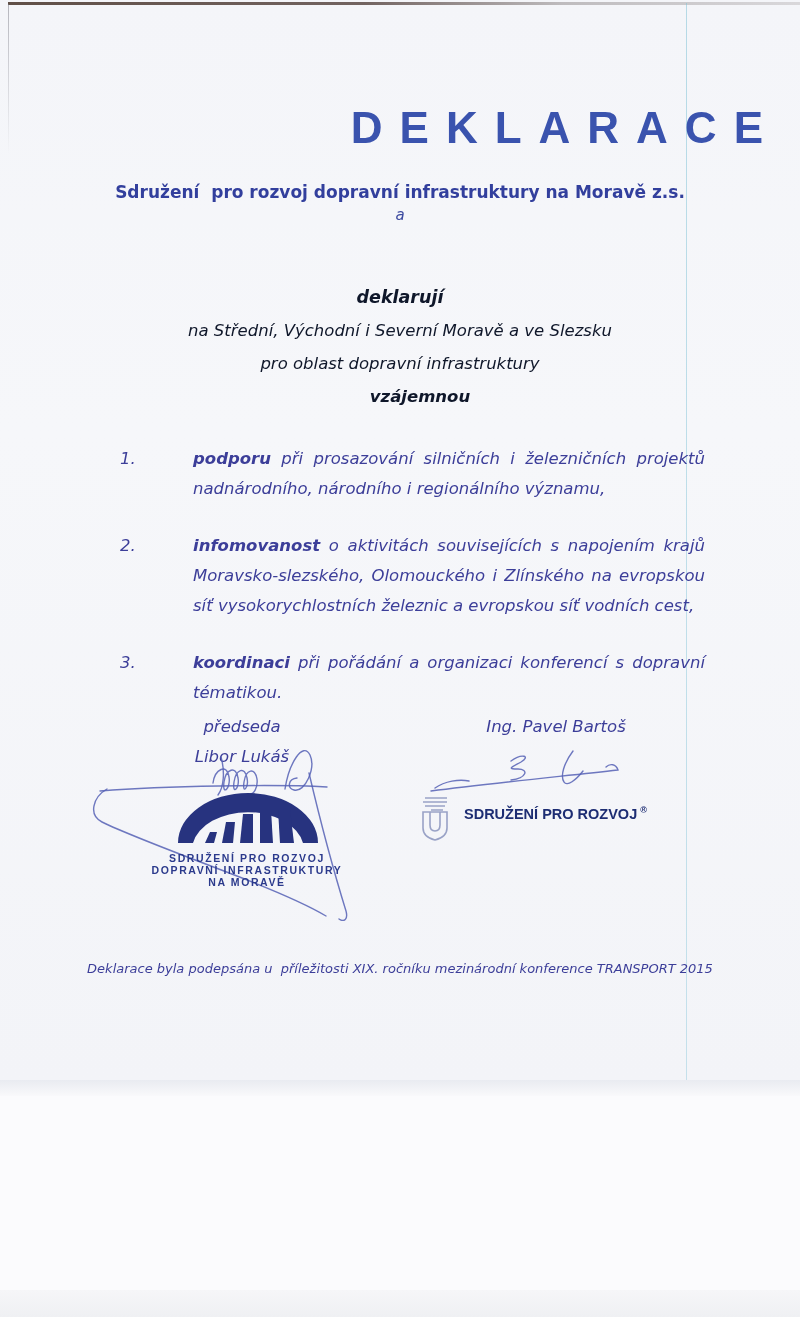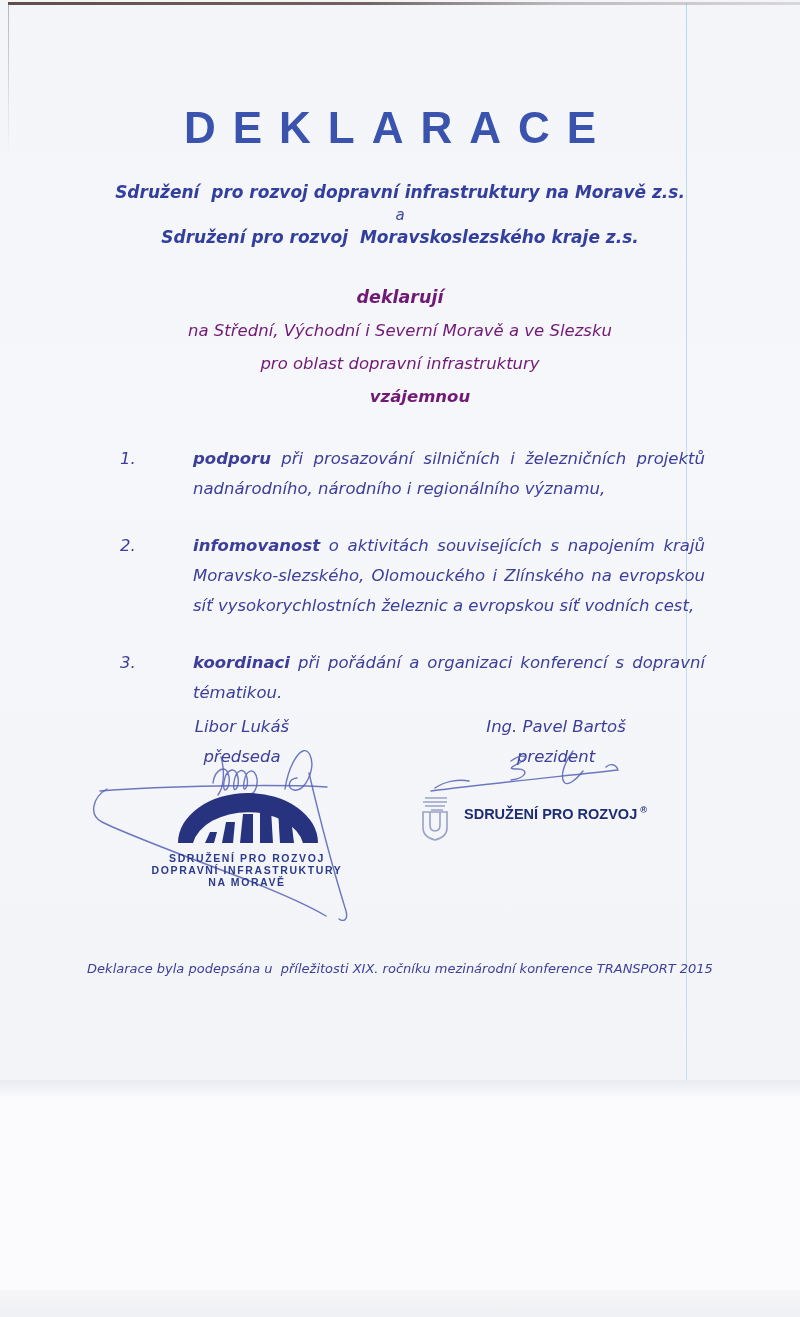--- a/index.html
+++ b/index.html
@@ -28,29 +28,29 @@
     position:absolute;left:0;top:1080px;width:800px;height:16px;
     background:linear-gradient(180deg,#e9ebf1,#f9f9fb);
   }
   .scan-bottom-band{
     position:absolute;left:0;top:1290px;width:800px;height:27px;
     background:linear-gradient(180deg,#f6f6f8,#eff0f3);
   }
 
   .doc-title{
     position:absolute;left:0;top:103px;width:780px;
-    text-align:center;font-family:"Liberation Sans",sans-serif;
+    text-align:right;font-family:"Liberation Sans",sans-serif;
     font-size:44px;font-weight:bold;letter-spacing:17px;text-indent:17px;
     color:#3a53ae;
   }
   .org-block{position:absolute;left:0;top:181px;width:800px;text-align:center;color:#323f9d;}
-  .org-line{font-size:17px;font-weight:bold;font-style:italic;line-height:23px;white-space:pre-wrap;}
+  .org-line{font-size:17px;font-weight:bold;line-height:23px;white-space:pre-wrap;}
   .org-conj{font-size:15px;font-style:italic;line-height:22px;color:#3c4aa0;}
 
-  .declare-block{position:absolute;left:0;top:287px;width:800px;text-align:center;color:#701a75;}
+  .declare-block{position:absolute;left:0;top:287px;width:800px;text-align:center;color:#0f172a;}
   .declare-verb{font-size:17.5px;font-weight:bold;font-style:italic;margin-bottom:14px;}
   .scope-line{font-size:16.5px;font-style:italic;margin-bottom:13px;line-height:20px;}
   .mutual{font-size:16.5px;font-weight:bold;font-style:italic;margin-left:40px;}
 
   .items{position:absolute;left:120px;top:444px;width:585px;color:#3c3e99;}
   .item{display:flex;margin-bottom:27px;font-size:16.5px;font-style:italic;line-height:30px;}
   .item-num{width:28px;flex:0 0 28px;}
   .item-text{flex:1;text-align:justify;margin-left:45px;}
   .item-text b{font-weight:bold;}
 
@@ -83,21 +83,20 @@
 <div class="left-edge"></div>
 <div class="crease-line"></div>
 <div class="page-bottom-transition"></div>
 <div class="scan-bottom-band"></div>
 
 <div class="doc-title">DEKLARACE</div>
 
 <div class="org-block">
   <div class="org-line">Sdružení  pro rozvoj dopravní infrastruktury na Moravě z.s.</div>
   <div class="org-conj">a</div>
-  <div class="org-line">Sdružení pro rozvoj  Moravskoslezského kraje z.s.</div>
 </div>
 
 <div class="declare-block">
   <div class="declare-verb">deklarují</div>
   <div class="scope-line">na Střední, Východní i Severní Moravě a ve Slezsku</div>
   <div class="scope-line">pro oblast dopravní infrastruktury</div>
   <div class="mutual">vzájemnou</div>
 </div>
 
 <div class="items">
@@ -109,26 +108,25 @@
     <span class="item-num">2.</span>
     <span class="item-text"><b>infomovanost</b><span> o aktivitách souvisejících s napojením krajů Moravsko-slezského, Olomouckého i Zlínského na evropskou síť vysokorychlostních železnic a evropskou síť vodních cest,</span></span>
   </div>
   <div class="item">
     <span class="item-num">3.</span>
     <span class="item-text"><b>koordinaci</b><span> při pořádání a organizaci konferencí s dopravní tématikou.</span></span>
   </div>
 </div>
 
 <div class="sig-left">
+  <div class="sig-name">předseda</div>
   <div class="sig-name">Libor Lukáš</div>
-  <div class="sig-name">předseda</div>
 </div>
 <div class="sig-right">
   <div class="sig-name">Ing. Pavel Bartoš</div>
-  <div class="sig-name">prezident</div>
 </div>
 
 <svg class="sig-svg sig-libor" width="300" height="190" viewBox="0 0 300 190" fill="none">
   <g stroke="#5560b5" stroke-opacity="0.85" stroke-width="1.4" stroke-linecap="round">
     <path d="M136,26 c4,14 3,30 -3,38"></path>
     <path d="M128,52 c2,-14 14,-20 16,-6 c2,11 -7,20 -5,5 c2,-13 12,-17 14,-4 c2,10 -6,18 -4,4 c2,-13 11,-16 13,-4 c2,10 -5,17 -3,4 c2,-13 11,-15 13,-3 c1,8 -3,16 -8,15"></path>
     <path d="M200,58 c4,-26 18,-48 25,-34 c6,13 -5,38 -16,35 c-7,-2 -6,-11 3,-12"></path>
     <path d="M224,42 c8,34 24,96 37,138 c2,7 -1,12 -7,8"></path>
     <path d="M15,60 C80,55 190,53 242,56"></path>
     <path d="M22,58 c-14,8 -19,26 -5,33 c22,11 64,27 122,49 c42,16 82,33 102,45"></path>

